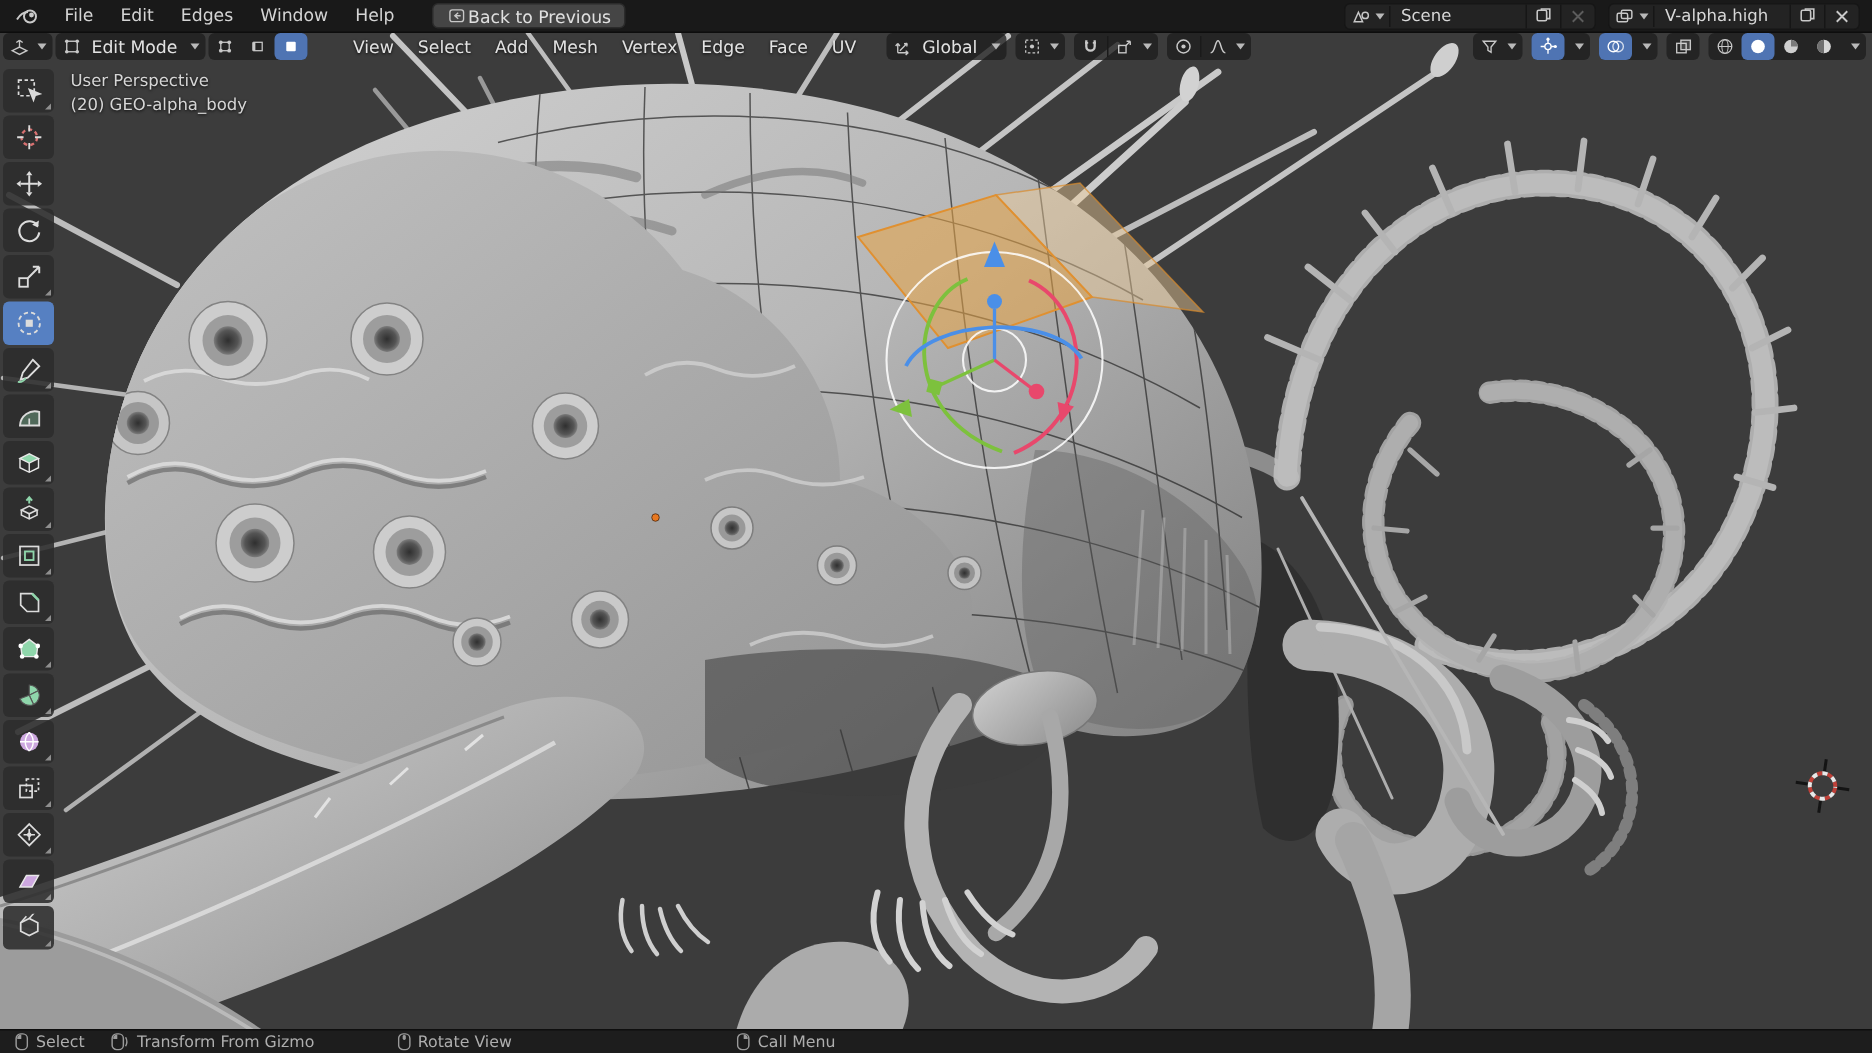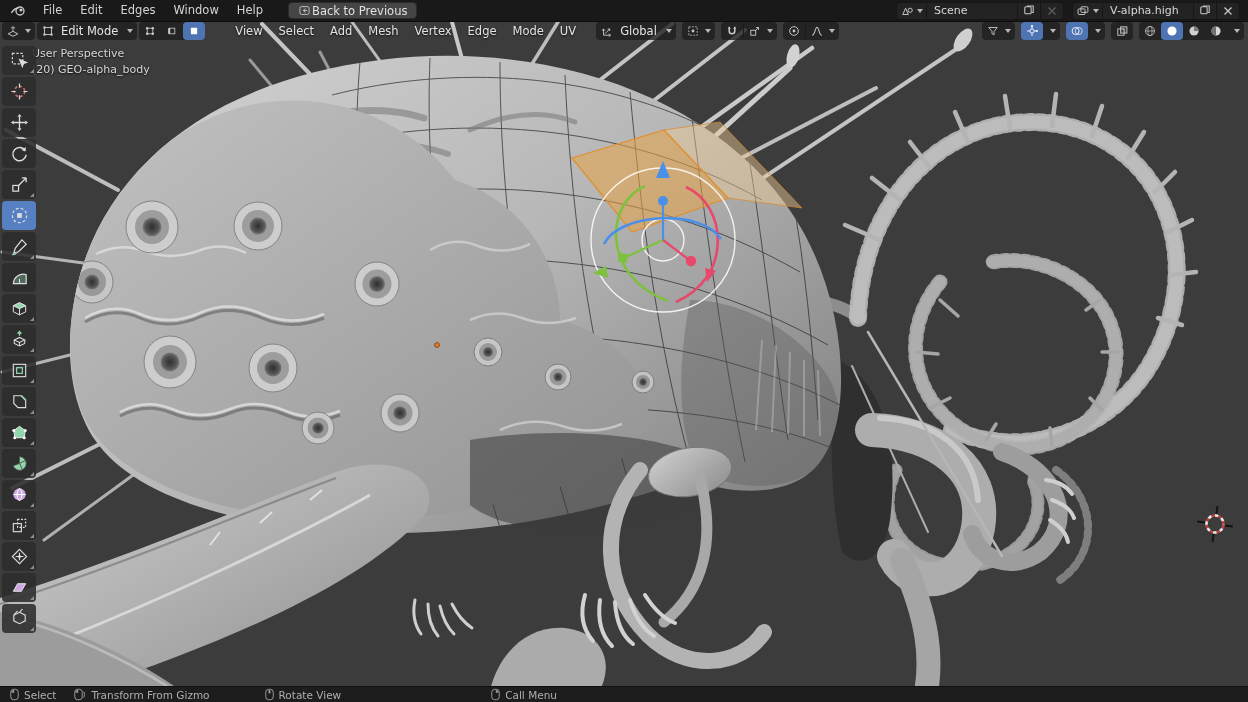--- a/index.html
+++ b/index.html
@@ -46,21 +46,21 @@
              gap:2px; z-index:5; }
   .tb { width:34px; height:29px; background:rgba(44,44,44,.88); border-radius:4px; display:flex;
         align-items:center; justify-content:center; position:relative; border:0; }
   .tb svg { width:19px; height:19px; color:#dcdcdc; }
   .tb.active { background:#5680c2; }
   .tb.sub::after { content:""; position:absolute; right:2px; bottom:2px;
         border-left:4px solid transparent; border-bottom:4px solid #8f8f8f; }
 
   
   .viewport-svg { position:absolute; top:22px; left:0; z-index:1; }
-  .vp-overlay { position:absolute; left:32px; top:46px; z-index:3; color:#d6d6d6; font-size:11px;
+  .vp-overlay { position:absolute; left:47px; top:46px; z-index:3; color:#d6d6d6; font-size:11px;
                 line-height:16px; text-shadow:0 1px 2px rgba(0,0,0,.85); }
 
   
   .statusbar { position:absolute; bottom:0; left:0; right:0; height:16px; background:#1d1d1d;
                border-top:1px solid #0e0e0e; display:flex; align-items:center; padding:0 10px;
                font-size:10.5px; color:#aeaeae; z-index:10; }
   .hint { display:flex; align-items:center; gap:5px; }
   .hint svg { width:9px; height:13px; color:#9a9a9a; }
   .stats { margin-left:auto; color:#a6a6a6; }
 </style>
@@ -654,21 +654,21 @@
           </svg>
         </span>
     </div>
     <div class="vmenus">
       <span>View</span>
       <span>Select</span>
       <span>Add</span>
       <span>Mesh</span>
       <span>Vertex</span>
       <span>Edge</span>
-      <span>Mode</span>
+      <span>Face</span>
       <span>UV</span>
     </div>
     <div class="mid">
       <div class="hgroup">
         <span class="hbtn">
           <svg class="icon">
               <use href="#ic-orient"></use>
             </svg>
           <span class="mode-text">Global</span>
           <span class="chev"></span>

